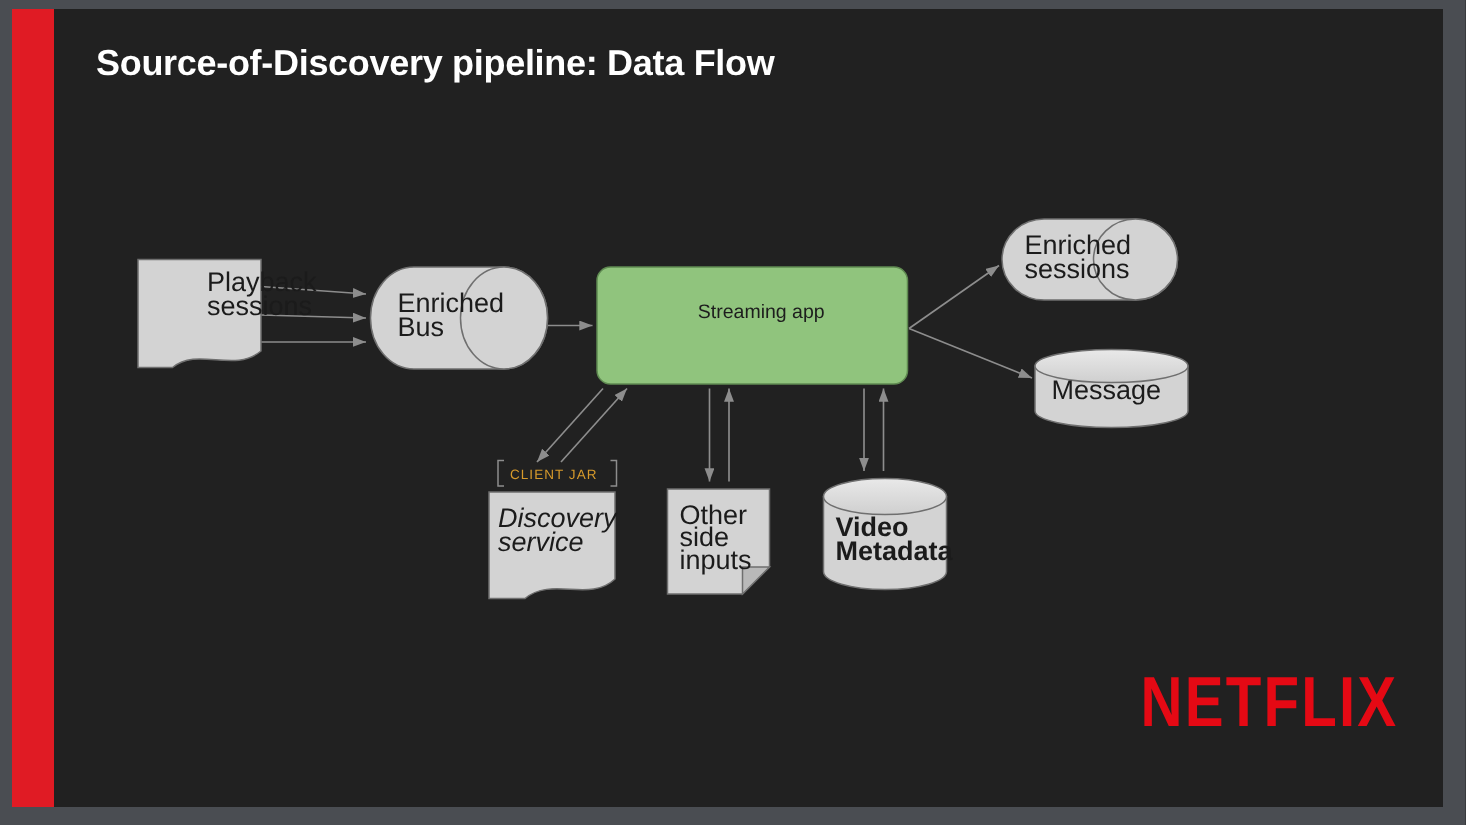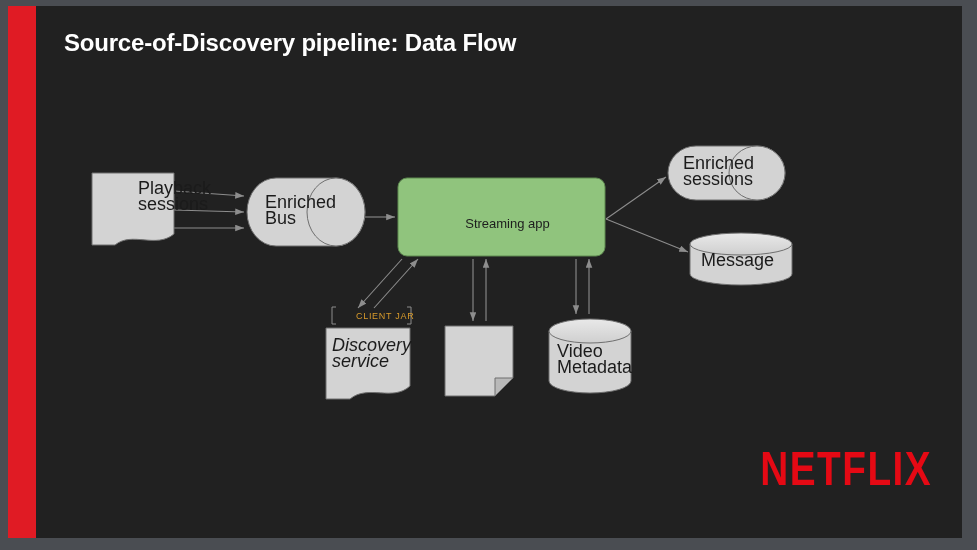--- a/index.html
+++ b/index.html
@@ -147,34 +147,37 @@
           <path d="M300,301 L296,301 L296,318 L300,318" stroke="#8d8d8d" stroke-width="1" fill="none"></path>
           <path d="M371,301 L375,301 L375,318 L371,318" stroke="#8d8d8d" stroke-width="1" fill="none"></path>
         </svg>
 
         <div class="node-label" style="left:63px;top:174px;width:80px;margin-left:39px;">Playback
 sessions</div>
 
         <div class="node-label" style="left:229px;top:188px;width:80px;">Enriched
 Bus</div>
 
-        <div class="node-label green center" style="left:362px;top:210px;width:219px;">Streaming app</div>
+        <div class="node-label green center" style="left:362px;top:194px;width:219px;">Streaming app</div>
 
         <div class="node-label" style="left:647px;top:149px;width:80px;">Enriched
 sessions</div>
 
         <div class="node-label" style="left:665px;top:246px;width:90px;">Message</div>
 
         <div class="node-label" style="left:296px;top:331px;width:84px;font-style:italic;">Discovery
 service</div>
 
+        <div class="node-label" style="left:417px;top:330px;width:62px;line-height:15px;">Other
+side
+inputs</div>
 
-        <div class="node-label" style="left:521px;top:337px;width:80px;">Video
+        <div class="node-label" style="left:521px;top:337px;width:80px;font-weight:bold;">Video
 Metadata</div>
 
-        <div class="client-jar" style="left:320px;top:305px;">CLIENT JAR</div>
+        <div class="client-jar" style="left:304px;top:305px;">CLIENT JAR</div>
       </div>
 
       <div class="netflix-logo">NETFLIX</div>
 
     </div>
   </div>
 </div>
 
 </body></html>

